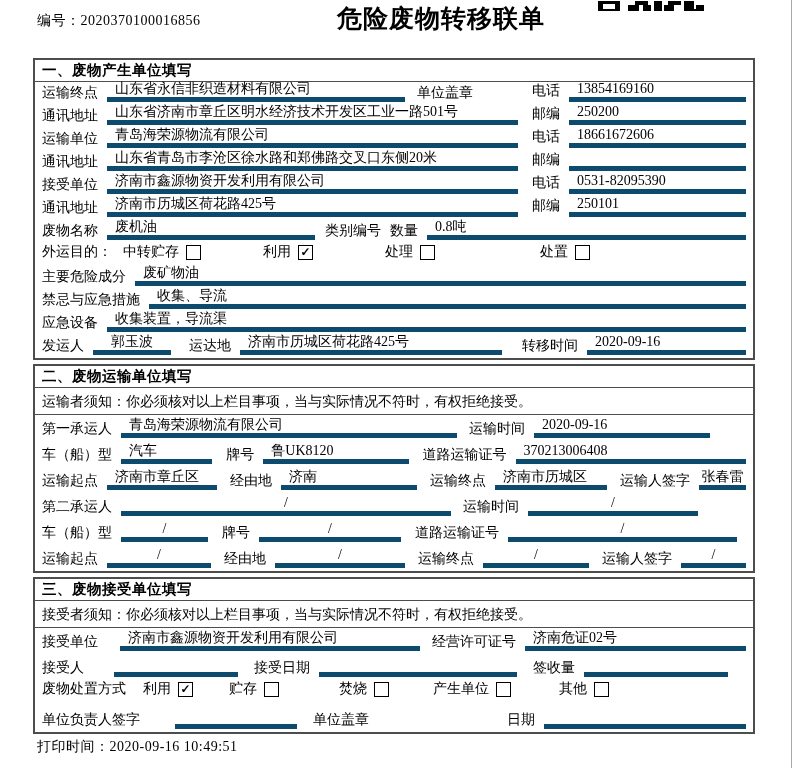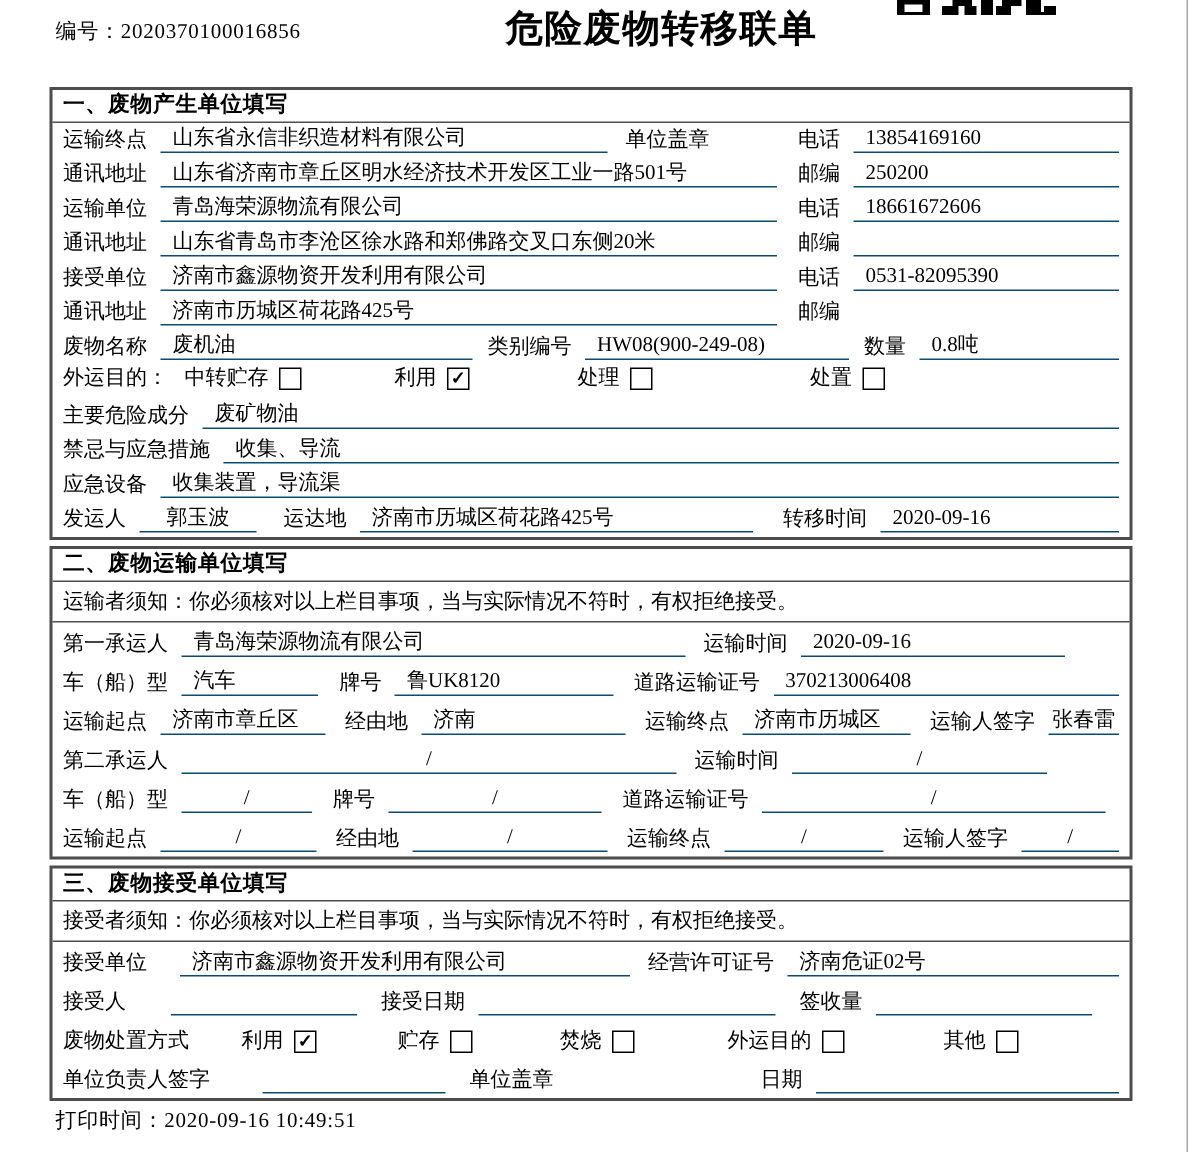--- a/index.html
+++ b/index.html
@@ -14,21 +14,21 @@
          font-size:25px;font-weight:bold;letter-spacing:1px;}
   .qr{position:absolute;left:598px;top:0;}
   .box{box-sizing:border-box;width:722px;margin:0 0 4px 33px;border:2px solid #4d4d4d;background:#fff;}
   .sec-title{height:19px;line-height:19px;font-weight:bold;font-size:14.5px;
              padding:1px 3px 1px 7px;border-bottom:1.5px solid #4d4d4d;letter-spacing:.5px;}
   .notice{height:21px;line-height:21px;padding:3px 6px 2px 7px;border-bottom:1.5px solid #4d4d4d;}
   .row{display:flex;align-items:flex-end;padding:0 7px 3px 7px;box-sizing:border-box;}
   .s1 .row{height:23px;}
   .s2 .row,.s3 .row{height:26px;}
   .lbl{white-space:nowrap;margin-right:9px;}
-  .val{border-bottom:1px solid #0c4a6e;white-space:nowrap;overflow:hidden;
+  .val{border-bottom:5px solid #0c4a6e;white-space:nowrap;overflow:hidden;
        padding:0 2px 0 8px;min-height:17px;line-height:17px;}
   .val.c{text-align:center;padding-left:2px;}
   .grow{flex:1;}
   .rgroup{width:214px;margin-left:auto;display:flex;align-items:center;}
   .rgroup .val{flex:1;}
   .cbitem{display:flex;align-items:center;white-space:nowrap;}
   .cb{display:inline-flex;align-items:center;justify-content:center;width:13px;height:13px;
       border:1.5px solid #000;margin-left:7px;font-size:12px;line-height:13px;font-weight:bold;}
   .spacer{flex:1;}
   .footer{margin:4px 0 0 37px;font-size:14px;letter-spacing:.5px;}
@@ -110,28 +110,28 @@
         <span class="lbl">电话</span>
         <span class="val">0531-82095390</span>
       </span>
     </div>
 
     <div class="row">
       <span class="lbl">通讯地址</span>
       <span class="val grow" style="margin-right:14px">济南市历城区荷花路425号</span>
       <span class="rgroup">
         <span class="lbl">邮编</span>
+        <span class="val">250101</span>
       </span>
     </div>
 
     <div class="row">
       <span class="lbl">废物名称</span>
       <span class="val" style="width:198px;margin-right:10px">废机油</span>
       <span class="lbl">类别编号</span>
-      <span class="val" style="width:166px;margin-right:10px">HW08(900-249-08)</span>
       <span class="lbl">数量</span>
       <span class="val grow">0.8吨</span>
     </div>
 
 
     <div class="row" style="align-items:flex-start;">
       <span class="lbl">外运目的：</span>
       <span class="cbitem" style="margin-left:2px">
         <span>中转贮存</span>
         <span class="cb"></span>
@@ -247,36 +247,36 @@
 
     <div class="row">
       <span class="lbl" style="margin-right:30px">接受人</span>
       <span class="val" style="width:114px;margin-right:16px"></span>
       <span class="lbl">接受日期</span>
       <span class="val" style="width:188px;margin-right:16px"></span>
       <span class="lbl">签收量</span>
       <span class="val" style="width:134px"></span>
     </div>
 
-    <div class="row" style="align-items:flex-end;gap:18px;">
+    <div class="row" style="align-items:flex-start;">
       <span class="lbl">废物处置方式</span>
       <span class="cbitem" style="margin-left:8px">
         <span>利用</span>
         <span class="cb">✓</span>
       </span>
       <span class="cbitem" style="margin-left:36px">
         <span>贮存</span>
         <span class="cb"></span>
       </span>
-      <span class="cbitem" style="margin-left:40px">
+      <span class="cbitem" style="margin-left:60px">
         <span>焚烧</span>
         <span class="cb"></span>
       </span>
       <span class="cbitem" style="margin-left:44px">
-        <span>外运目的</span>
+        <span>产生单位</span>
         <span class="cb"></span>
       </span>
       <span class="cbitem" style="margin-left:48px">
         <span>其他</span>
         <span class="cb"></span>
       </span>
     </div>
 
     <div class="row">
       <span class="lbl">单位负责人签字</span>

